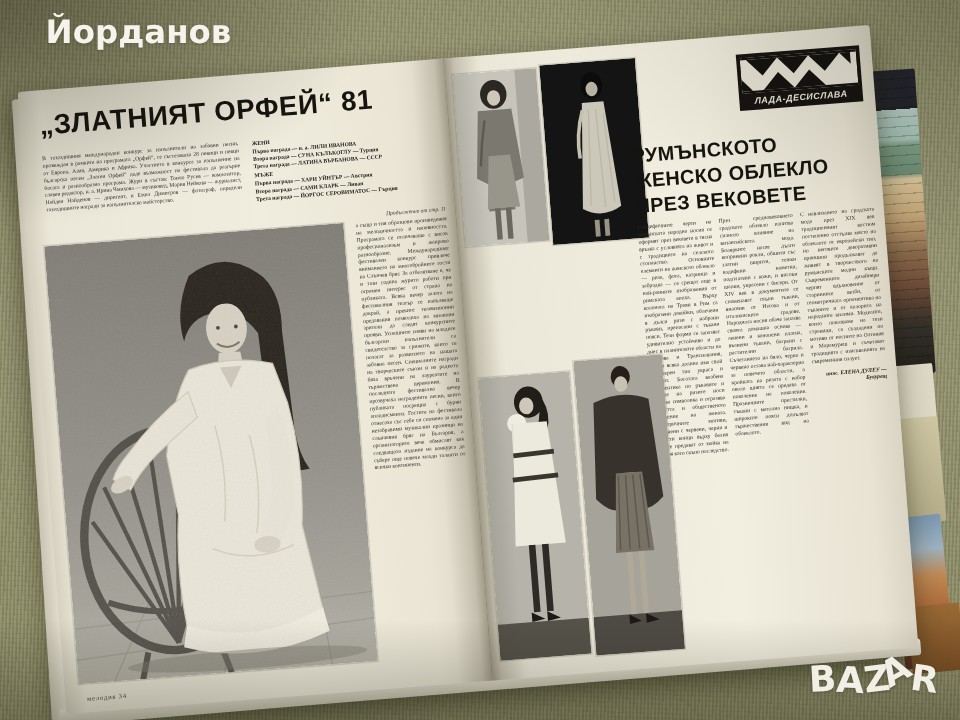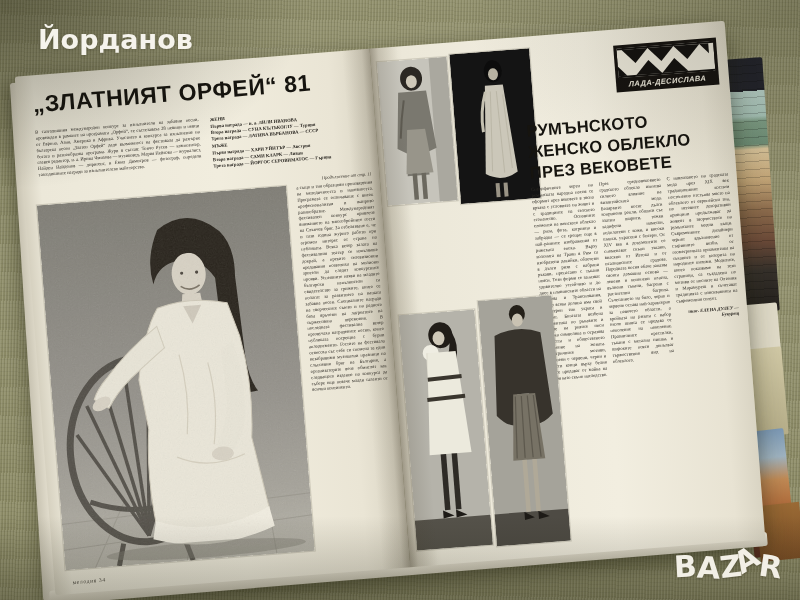--- a/index.html
+++ b/index.html
@@ -12,21 +12,21 @@
       repeating-linear-gradient(92deg, rgba(255,255,255,0.09) 0px, rgba(255,255,255,0.09) 1px, rgba(0,0,0,0.06) 2px, rgba(84,82,54,0.12) 3px),
       repeating-linear-gradient(2deg, rgba(0,0,0,0.05) 0px, rgba(0,0,0,0.05) 1px, transparent 1px, transparent 4px);
   }
   body::after{content:"";position:absolute;inset:0;pointer-events:none;z-index:9;
     background:
       radial-gradient(ellipse 55% 45% at 0% 0%, rgba(18,18,8,0.38), transparent 70%),
       radial-gradient(ellipse 60% 50% at 100% 0%, rgba(18,18,8,0.20), transparent 70%),
       linear-gradient(180deg, transparent 86%, rgba(25,25,12,0.28) 100%);
   }
   
-  .seller{position:absolute;left:38px;top:24px;z-index:10;
+  .seller{position:absolute;left:38px;top:12px;z-index:10;
     font-family:"DejaVu Sans",sans-serif;font-weight:600;font-size:27px;color:#f5f3ec;
     text-shadow:0 1px 3px rgba(40,40,20,0.25);}
   .bazar{position:absolute;left:674px;top:549px;z-index:10;display:flex;
     font-family:"DejaVu Sans",sans-serif;font-weight:800;font-size:30px;color:#f2efe6;
     text-shadow:0 1px 2px rgba(55,50,30,0.4);}
   .bazar span{display:inline-block;}
   .bz0{transform:rotate(-3deg);}
   .bz1{transform:rotate(3deg) translateY(1px);}
   .bz2{transform:rotate(-7deg);}
   .bz3{transform:rotate(-30deg) translateY(-8px);margin:0 -3px;}

